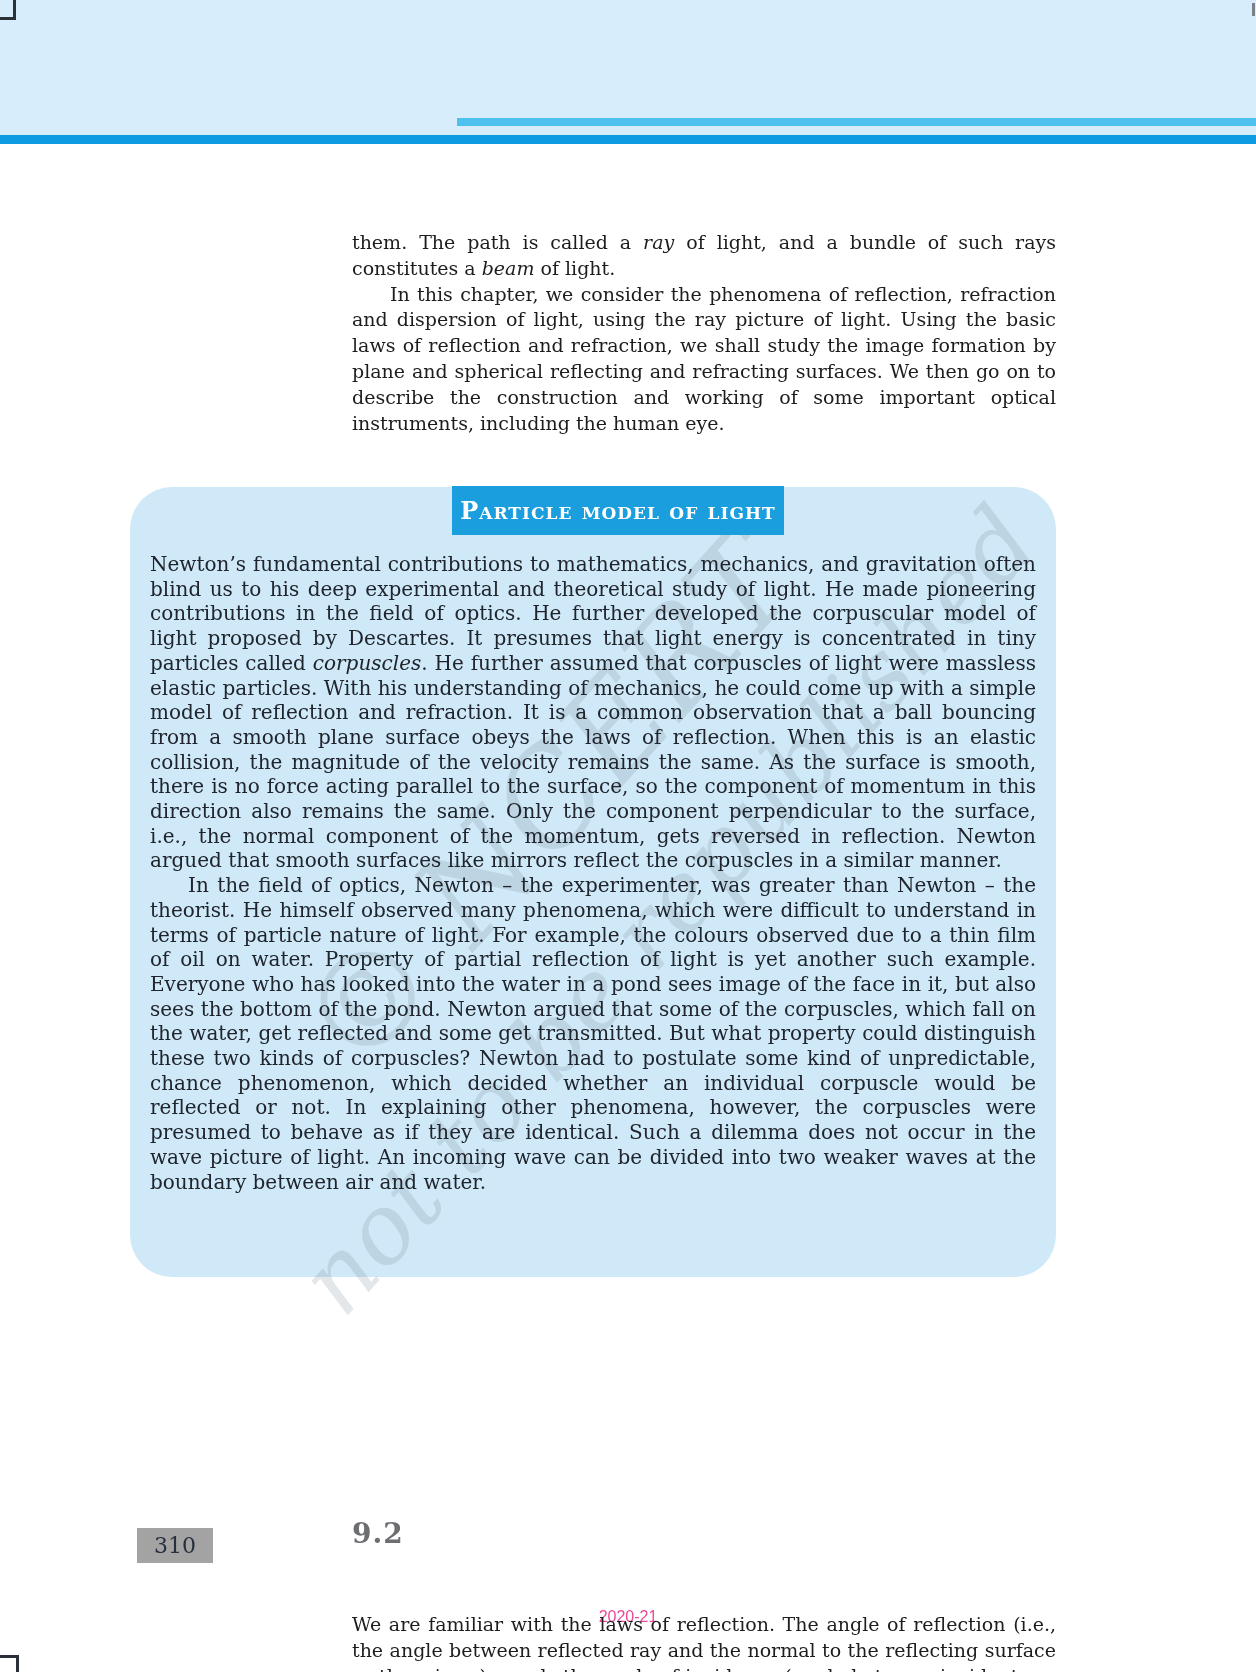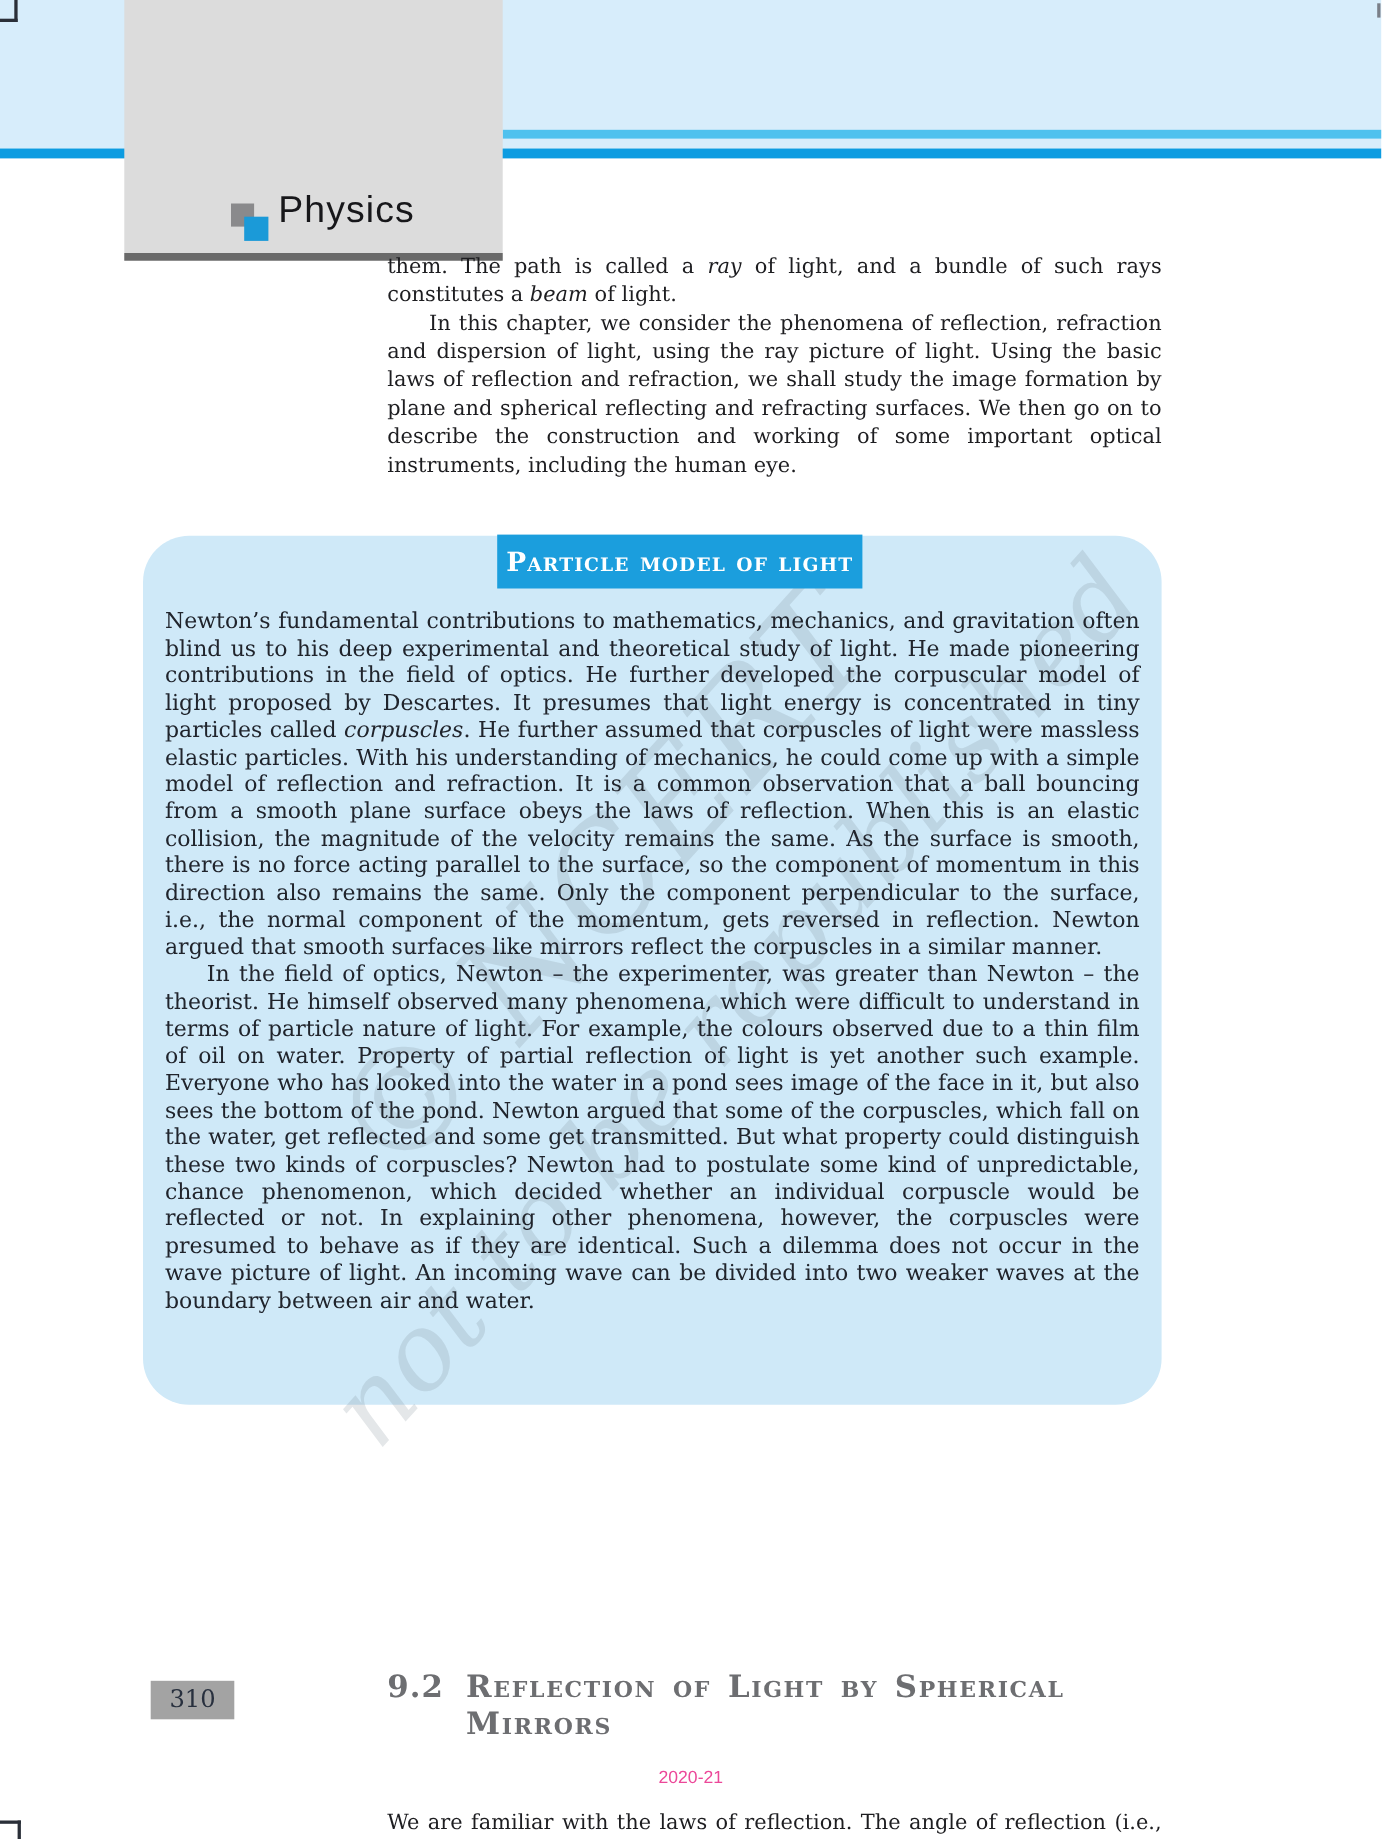--- a/index.html
+++ b/index.html
@@ -86,26 +86,20 @@
   <div class="top-band"></div>
   <div class="cyan-stripe"></div>
   <div class="blue-stripe"></div>
 
   <div class="mark mark-tl-v"></div>
   <div class="mark mark-tl-h"></div>
   <div class="mark mark-tr-v"></div>
   <div class="mark mark-bl-h"></div>
   <div class="mark mark-bl-v"></div>
 
-  <div class="brand-box">
-    <div class="logo-sq-gray"></div>
-    <div class="logo-sq-blue"></div>
-    <div class="brand-title">Physics</div>
-    <div class="brand-bar"></div>
-  </div>
 
   <div class="watermark">
     <div class="wm1">© NCERT</div>
     <div class="wm2">not to be republished</div>
   </div>
 
   <div class="bodycol intro z2">
     <div><span>them. The path is called a </span><span class="it">ray</span><span> of light, and a bundle of such rays constitutes a </span><span class="it">beam</span><span> of light.</span></div>
     <div class="para-indent">In this chapter, we consider the phenomena of reflection, refraction and dispersion of light, using the ray picture of light. Using the basic laws of reflection and refraction, we shall study the image formation by plane and spherical reflecting and refracting surfaces. We then go on to describe the construction and working of some important optical instruments, including the human eye.</div>
   </div>
@@ -114,21 +108,20 @@
   <div class="particle-pill">
     <span>Particle model of light</span>
   </div>
   <div class="particle-text">
     <div><span>Newton’s fundamental contributions to mathematics, mechanics, and gravitation often blind us to his deep experimental and theoretical study of light. He made pioneering contributions in the field of optics. He further developed the corpuscular model of light proposed by Descartes. It presumes that light energy is concentrated in tiny particles called </span><span class="it">corpuscles</span><span>. He further assumed that corpuscles of light were massless elastic particles. With his understanding of mechanics, he could come up with a simple model of reflection and refraction. It is a common observation that a ball bouncing from a smooth plane surface obeys the laws of reflection. When this is an elastic collision, the magnitude of the velocity remains the same. As the surface is smooth, there is no force acting parallel to the surface, so the component of momentum in this direction also remains the same. Only the component perpendicular to the surface, i.e., the normal component of the momentum, gets reversed in reflection. Newton argued that smooth surfaces like mirrors reflect the corpuscles in a similar manner.</span></div>
     <div class="para-indent">In the field of optics, Newton – the experimenter, was greater than Newton – the theorist. He himself observed many phenomena, which were difficult to understand in terms of particle nature of light. For example, the colours observed due to a thin film of oil on water. Property of partial reflection of light is yet another such example. Everyone who has looked into the water in a pond sees image of the face in it, but also sees the bottom of the pond. Newton argued that some of the corpuscles, which fall on the water, get reflected and some get transmitted. But what property could distinguish these two kinds of corpuscles? Newton had to postulate some kind of unpredictable, chance phenomenon, which decided whether an individual corpuscle would be reflected or not. In explaining other phenomena, however, the corpuscles were presumed to behave as if they are identical. Such a dilemma does not occur in the wave picture of light. An incoming wave can be divided into two weaker waves at the boundary between air and water.</div>
   </div>
 
   <div class="section-head z2">
     <span class="section-num">9.2</span>
-    <span class="section-title">Reflection of Light by Spherical Mirrors</span>
   </div>
   <div class="bodycol section-para z2">
     <div>We are familiar with the laws of reflection. The angle of reflection (i.e., the angle between reflected ray and the normal to the reflecting surface or the mirror) equals the angle of incidence (angle between incident ray and the normal). Also that the incident ray, reflected ray and the normal to the reflecting surface at the point of incidence lie in the same plane (Fig. 9.1). These laws are valid at each point on any reflecting surface whether plane or curved. However, we shall restrict our discussion to the special case of curved surfaces, that is, spherical surfaces. The normal in</div>
   </div>
 
   <div class="pagenum-box">
     <span>310</span>
   </div>
   <div class="footer-year">2020-21</div>
 

